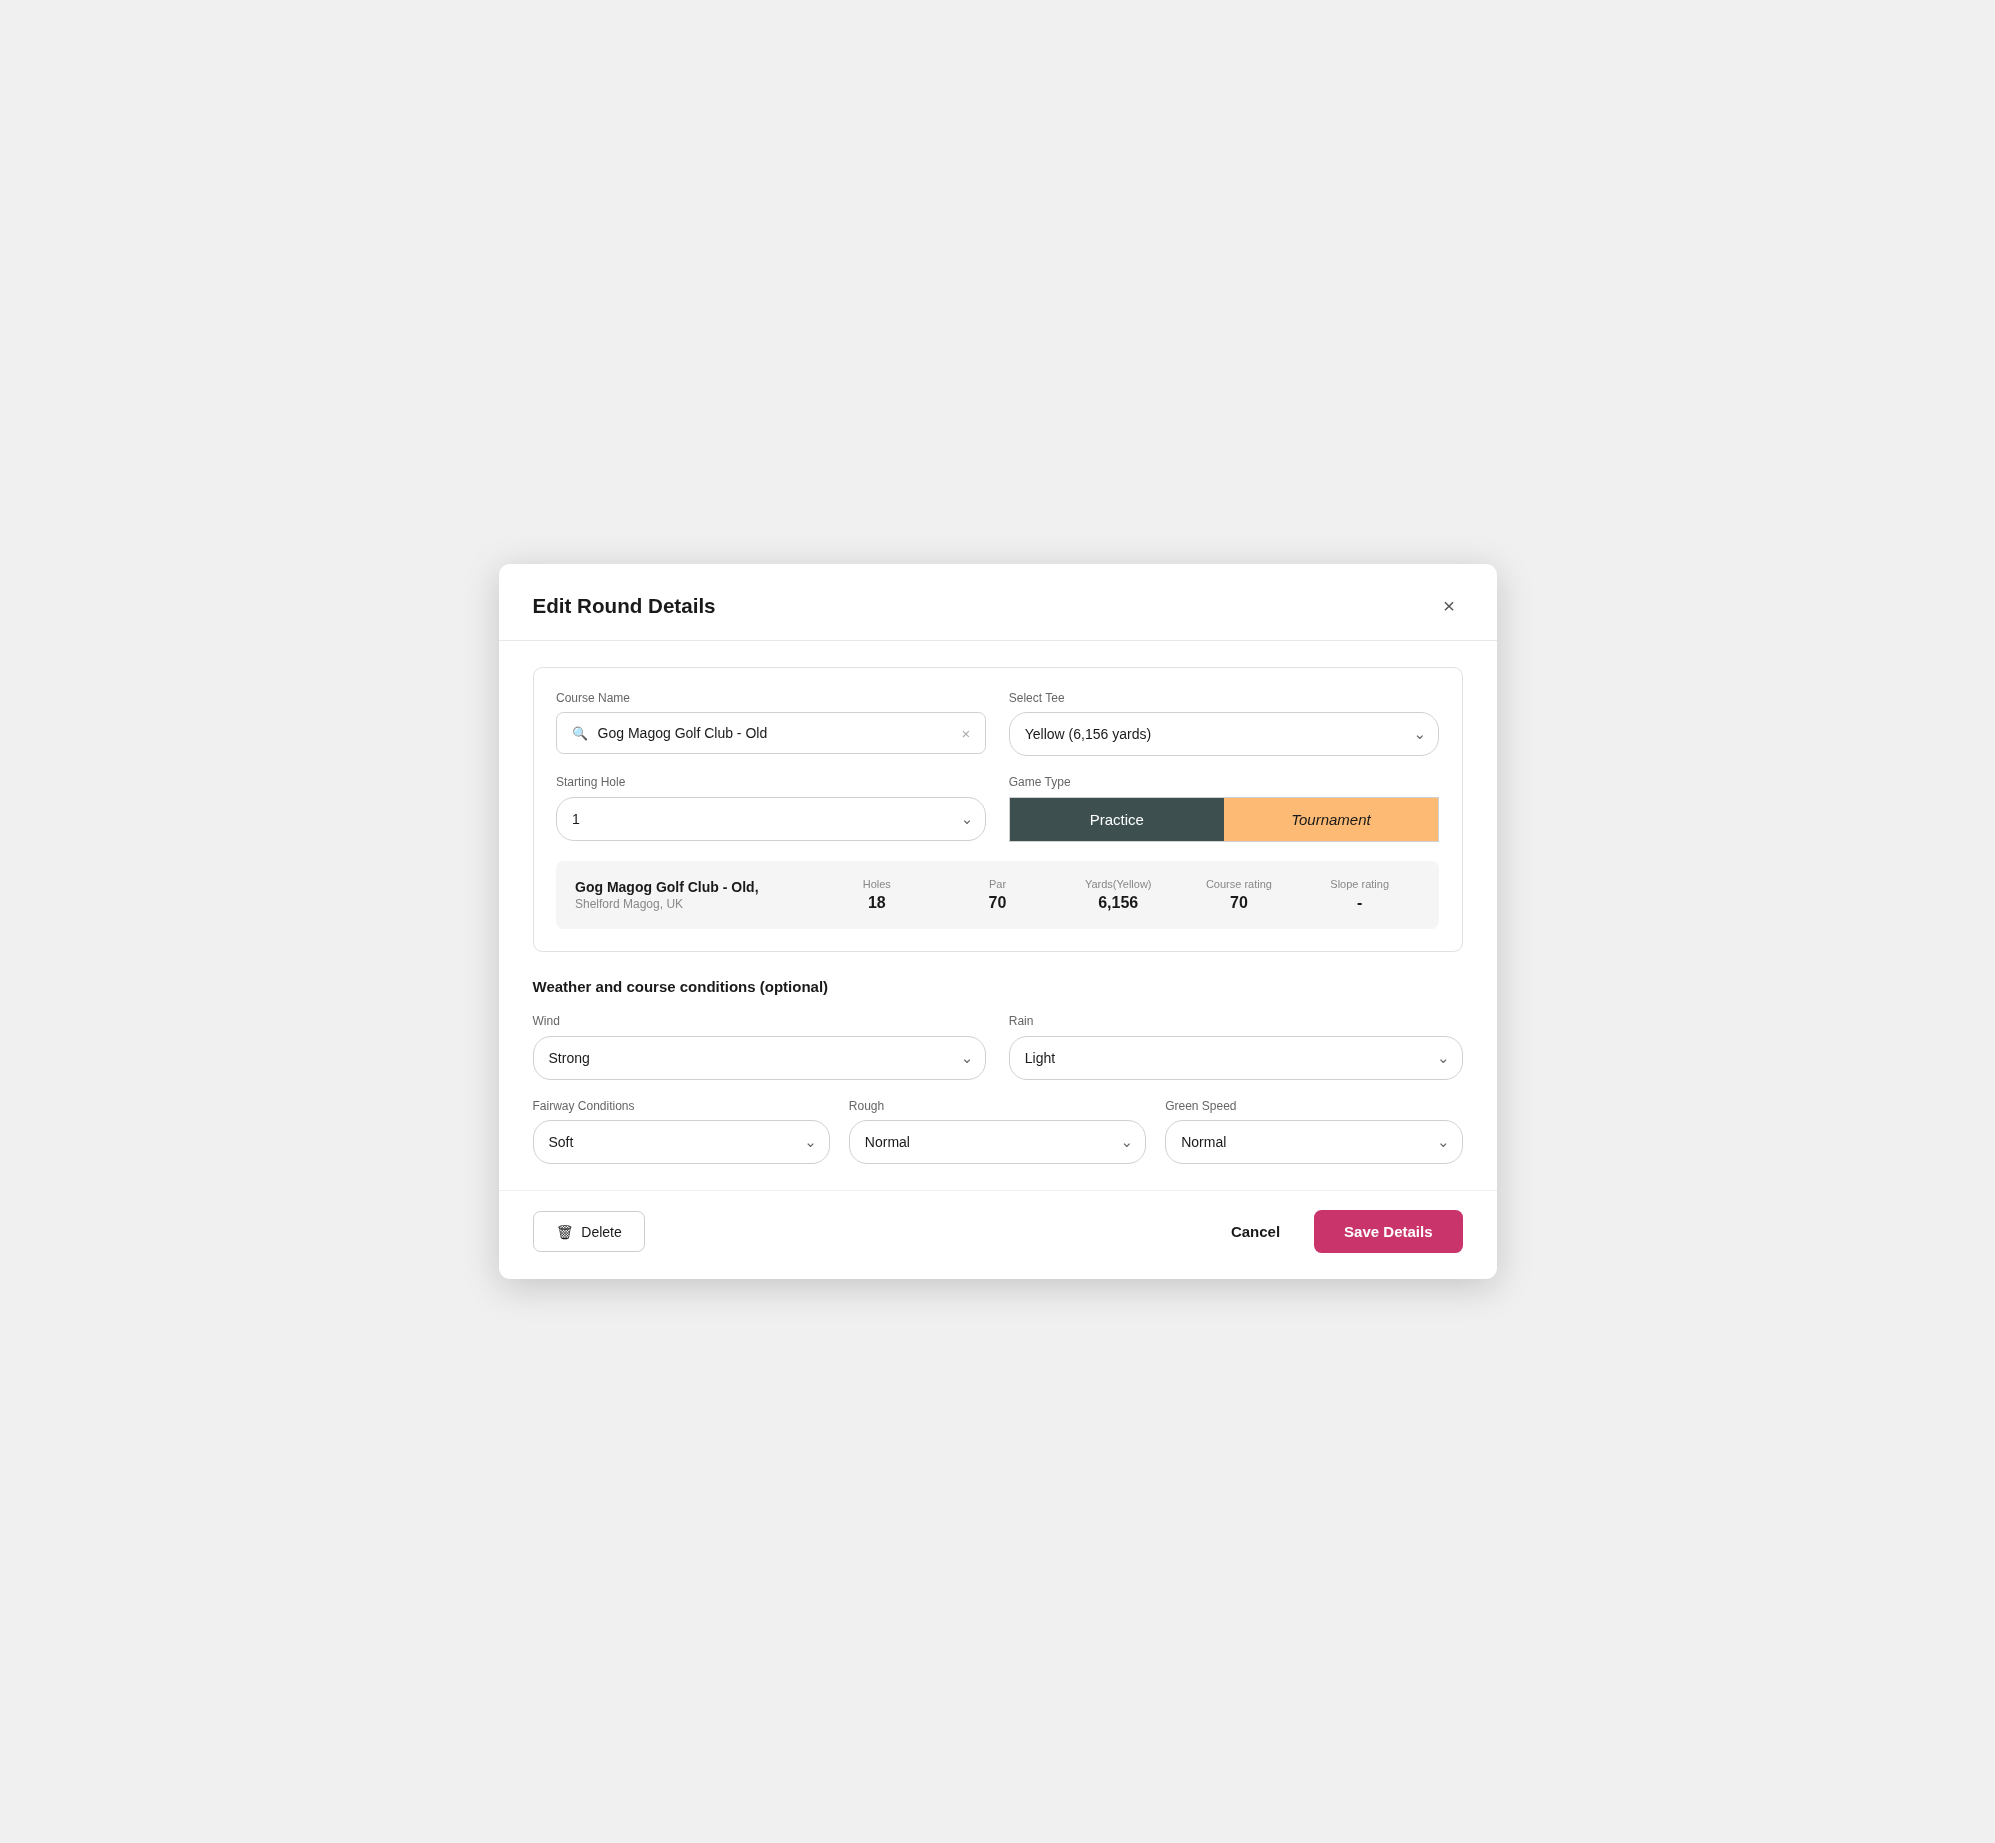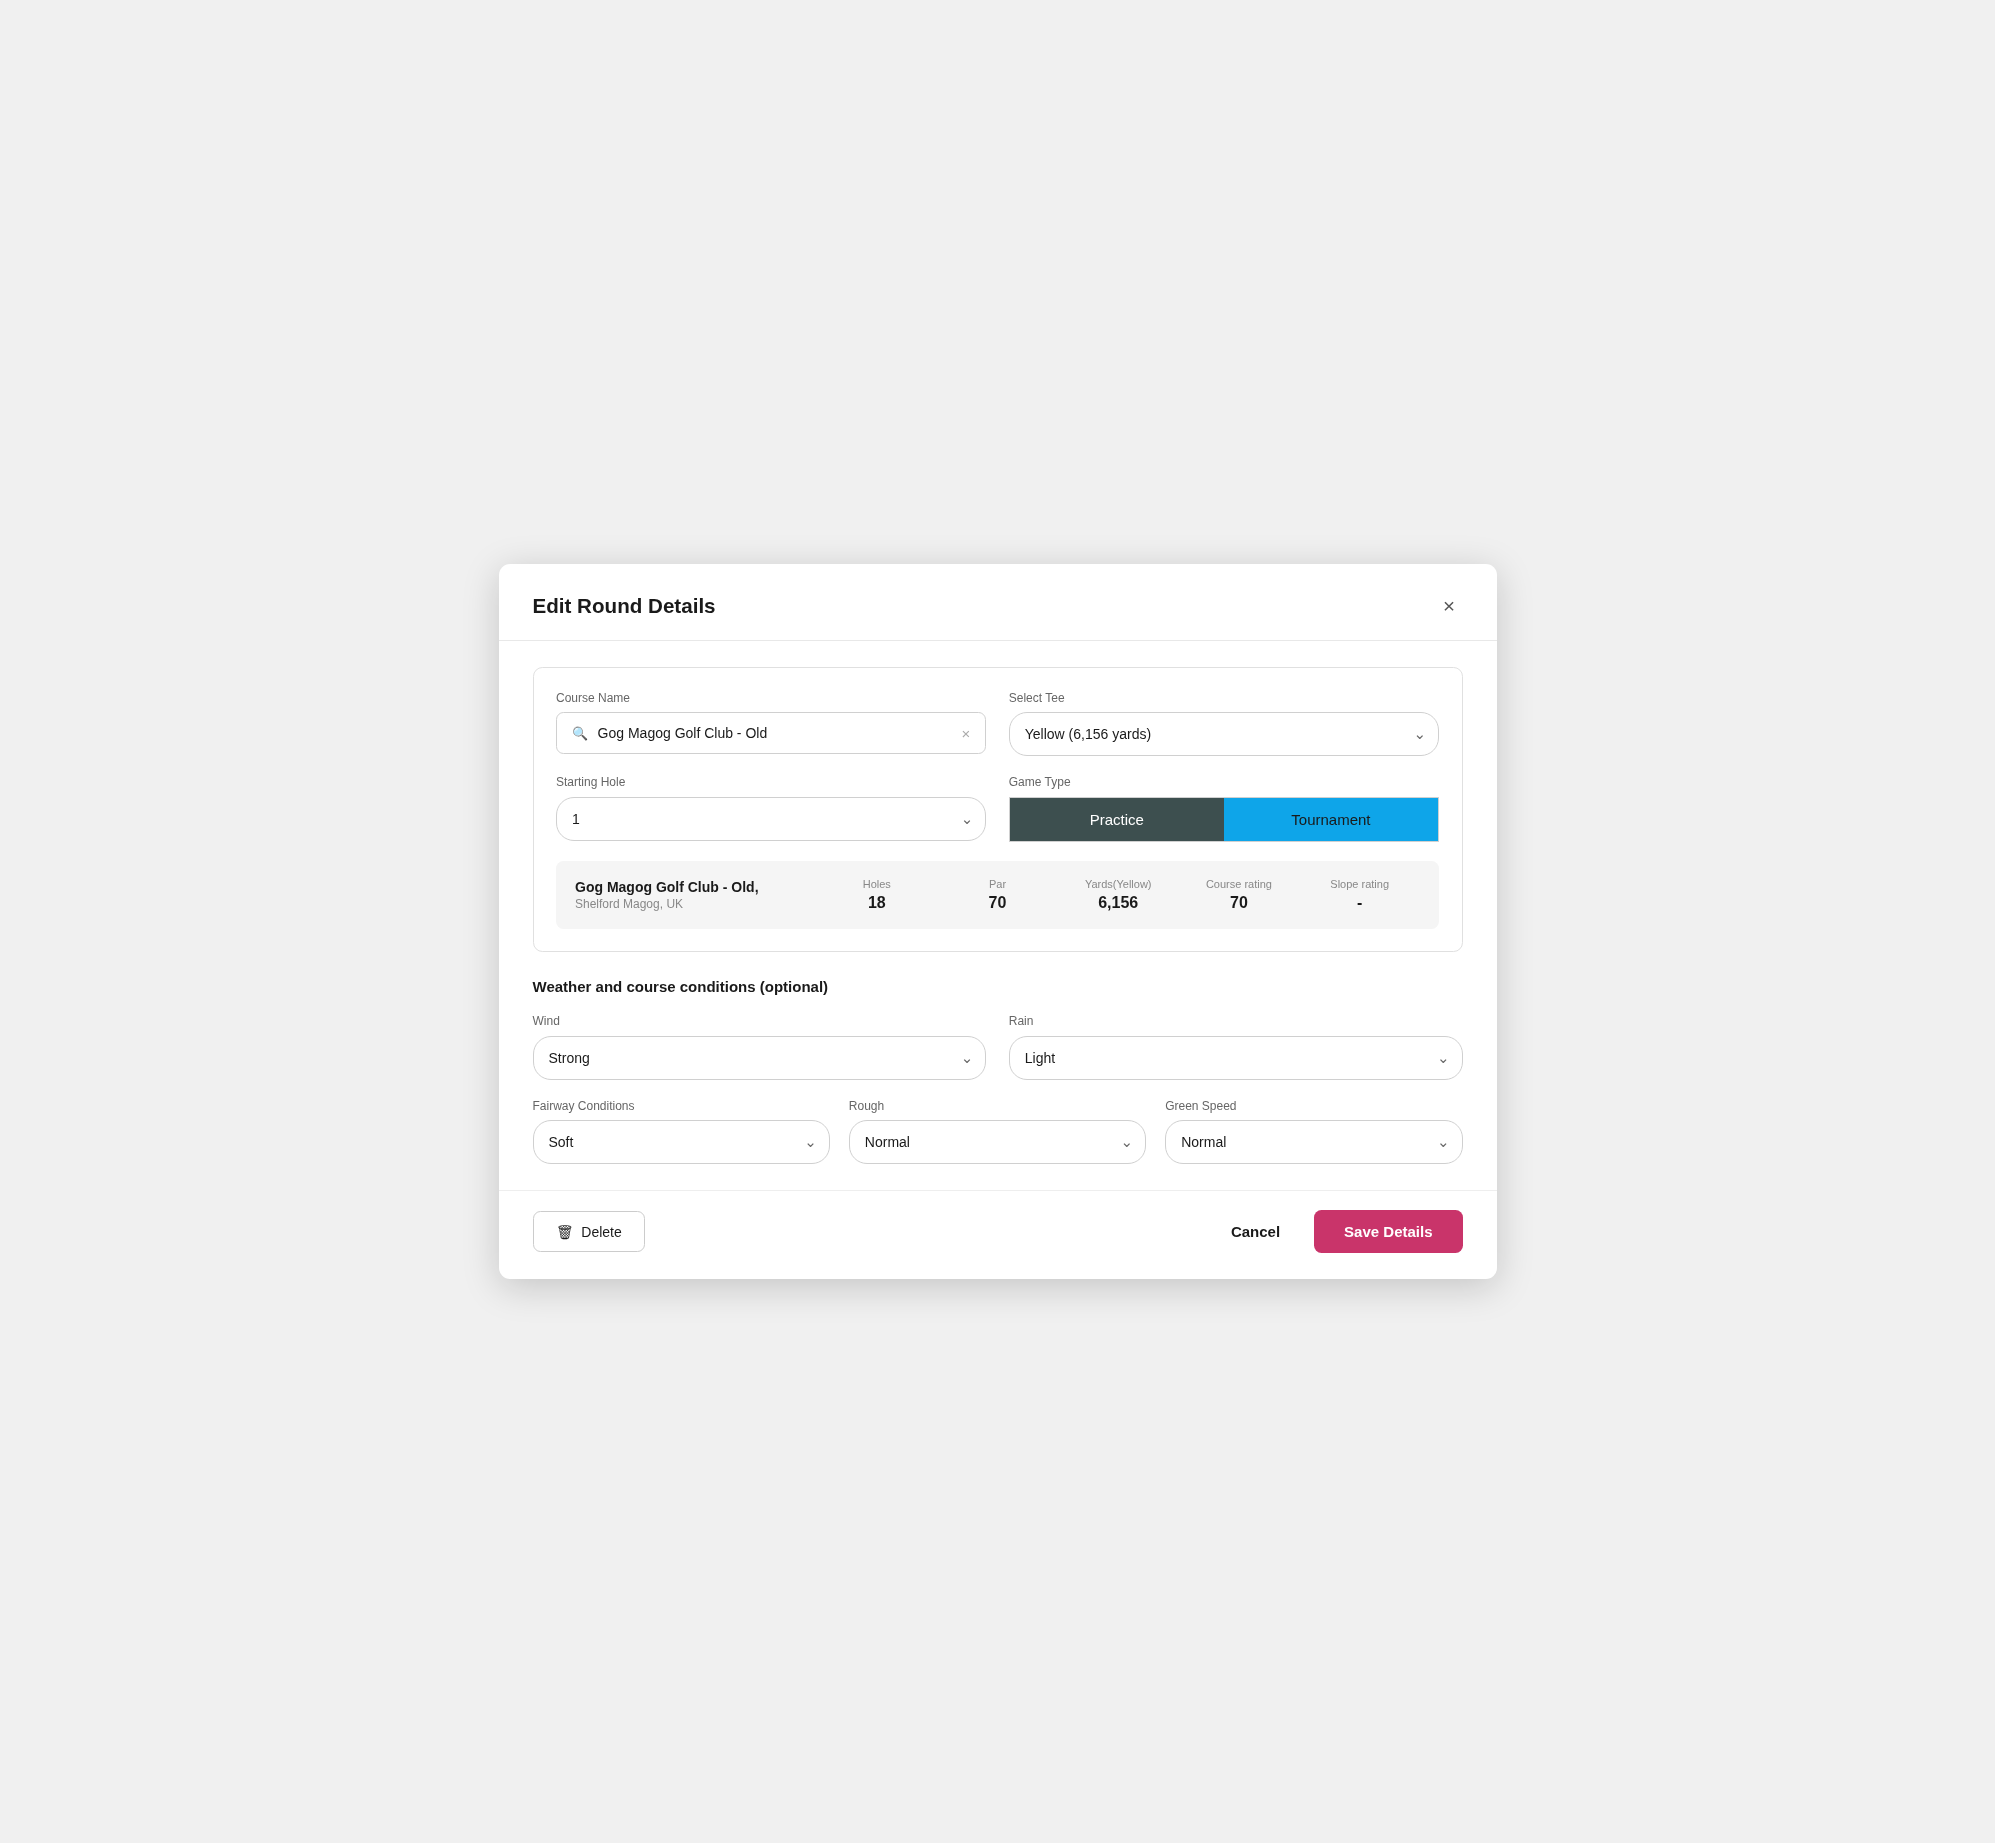--- a/index.html
+++ b/index.html
@@ -181,22 +181,23 @@
       font-weight: 500;
       border: none;
       cursor: pointer;
       text-align: center;
     }
     .toggle-btn.active {
       background: #3d4f4f;
       color: #fff;
     }
     .toggle-btn.inactive {
-      background: #0ea5e9;
-      color: #1a1a1a;
+      background: #fdba74;
+      color: #1a1a1a;
+      font-style: italic;
     }
     .course-info-row {
       background: #f5f5f5;
       border-radius: 7.5px;
       padding: 17px 19px;
       display: flex;
       align-items: center;
       gap: 0;
       margin-top: 3.7px;
     }

